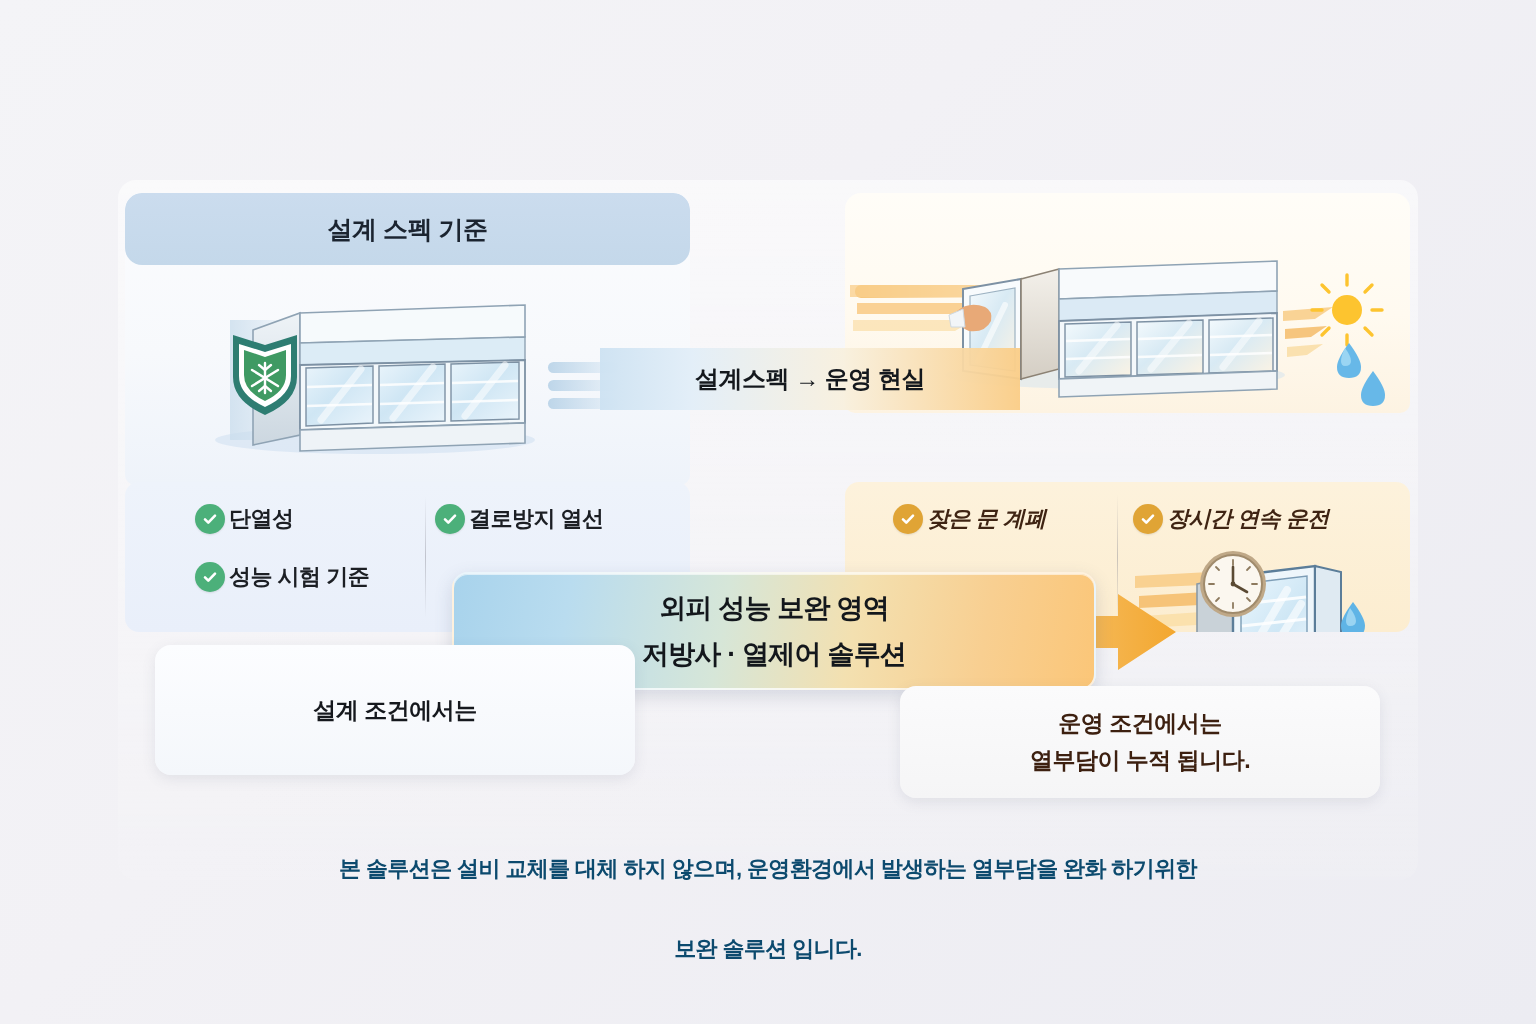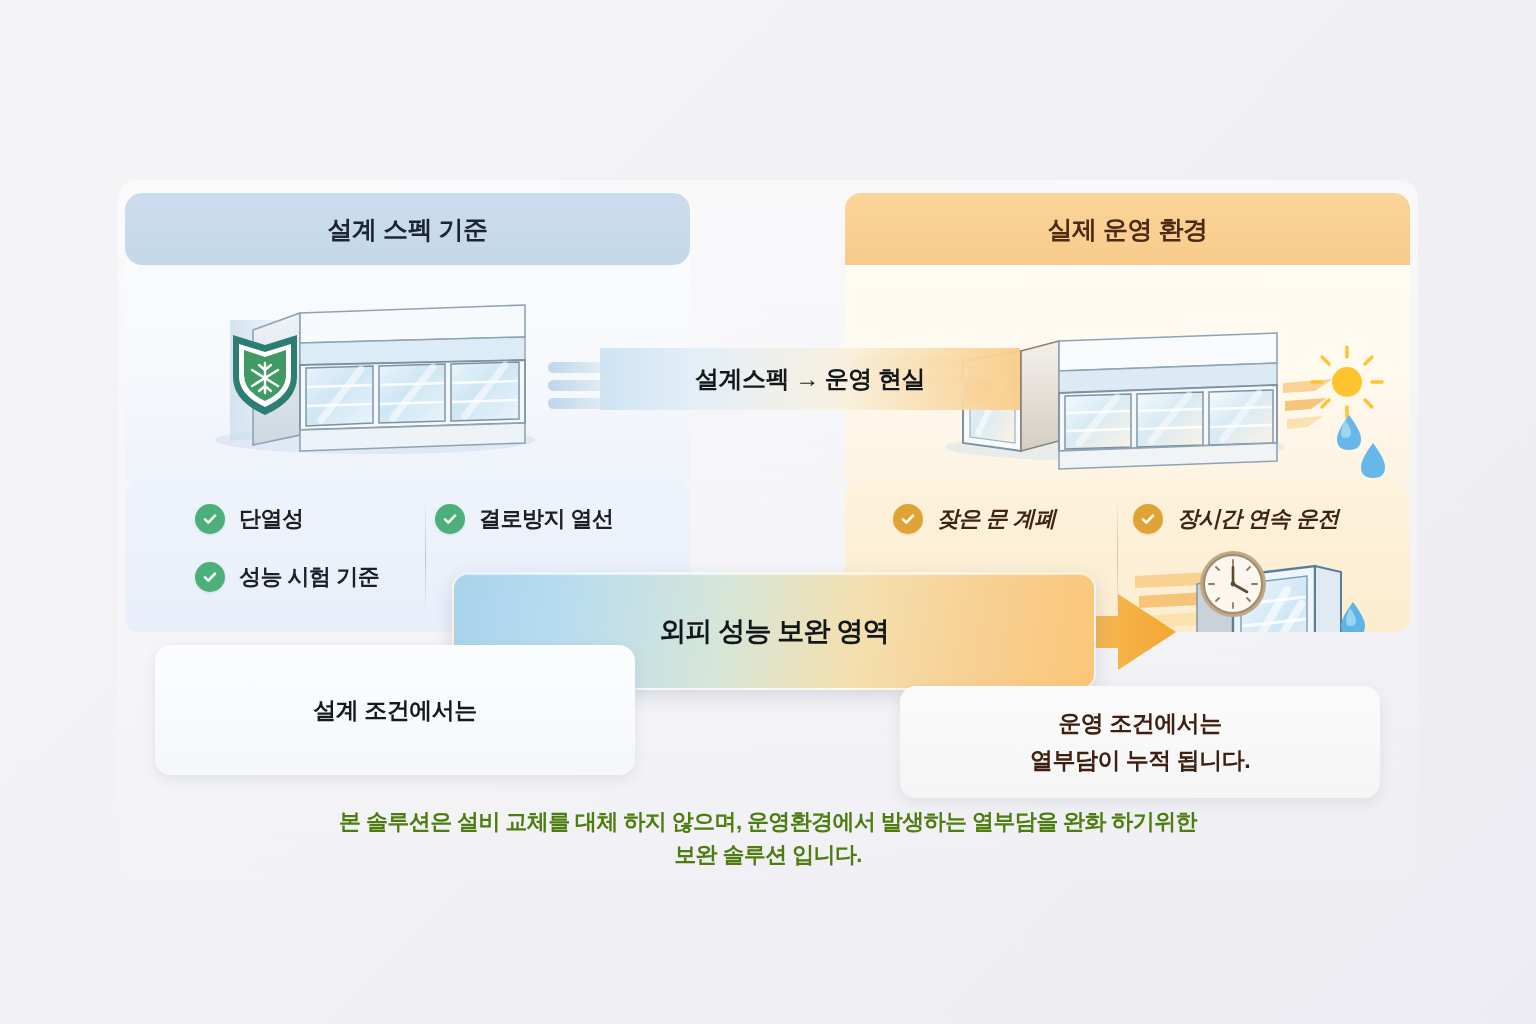--- a/index.html
+++ b/index.html
@@ -67,21 +67,21 @@
     border-radius: 14px;
     overflow: hidden;
   }
   .strip-left  { left: 125px; top: 482px; background: linear-gradient(180deg,#eef3fb 0%, #e9effa 100%); }
   .strip-right { left: 845px; top: 482px; background: linear-gradient(180deg,#fdf2dc 0%, #fcedd0 100%); }
 
   .check-row {
     position: absolute;
     display: flex;
     align-items: center;
-    gap: 14px;
+    gap: 4px;
   }
   .chk {
     width: 30px; height: 30px; border-radius: 50%;
     display: flex; align-items: center; justify-content: center;
     flex: 0 0 auto;
   }
   .chk svg { display: block; }
   .chk-green  { background: #4cb07a; box-shadow: 0 1px 2px rgba(0,0,0,.10); }
   .chk-orange { background: #e0a435; box-shadow: 0 1px 2px rgba(0,0,0,.10); }
   .chk-label { font-size: 22px; font-weight: 700; letter-spacing: -0.5px; }
@@ -148,22 +148,23 @@
   .note-left  .note-line { color: #15181d; }
   .note-right .note-line { color: #3d2010; }
 
   
   .footer {
     position: absolute;
     left: 0; top: 805px; width: 100%;
     text-align: center;
   }
   .footer-line {
-    font-size: 22px; font-weight: 700; color: #4d7c0f; letter-spacing: -0.6px;
+    font-size: 22px; font-weight: 700; color: #0c4a6e; letter-spacing: -0.6px;
     line-height: 1.5;
+    margin-top: 47px;
   }
 </style>
 </head>
 <body>
 
 <div id="stage">
 
   <div class="board"></div>
 
 
@@ -232,21 +233,20 @@
               <path d="M140,105 L146,100"></path>
             <path d="M140,121 L134,126"></path>
               <path d="M140,121 L146,126"></path>
           </g>
         </g>
       </svg>
     </div>
   </div>
 
   <div class="panel panel-right">
-    <div class="panel-head">실제 운영 환경</div>
     <div class="panel-art">
       <svg class="art-svg" width="565" height="220" viewBox="0 0 565 220">
         <defs>
           <linearGradient id="glassR" x1="0" y1="0" x2="1" y2="1">
             <stop offset="0%" stop-color="#f4fafd"></stop>
             <stop offset="45%" stop-color="#d8eaf4"></stop>
             <stop offset="100%" stop-color="#fbf3e4"></stop>
           </linearGradient>
           <linearGradient id="bodyR" x1="0" y1="0" x2="0" y2="1">
             <stop offset="0%" stop-color="#f3f0ea"></stop>
@@ -457,20 +457,21 @@
       <defs>
         <linearGradient id="arrG" x1="0" y1="0" x2="1" y2="0">
           <stop offset="0%" stop-color="#f6c068"></stop>
           <stop offset="100%" stop-color="#f3a72f"></stop>
         </linearGradient>
       </defs>
       <path d="M0,30 L66,30 L66,8 L124,46 L66,84 L66,62 L0,62 Z" fill="url(#arrG)"></path>
     </svg>
     <div class="solution-card">
       <div class="solution-line">외피 성능 보완 영역</div>
+      <div class="solution-line">저방사 · 열제어 솔루션</div>
     </div>
   </div>
 
   <div class="note note-left">
     <div class="note-line">설계 조건에서는</div>
   </div>
 
   <div class="note note-right">
     <div class="note-line">운영 조건에서는</div>
     <div class="note-line">열부담이 누적 됩니다.</div>

